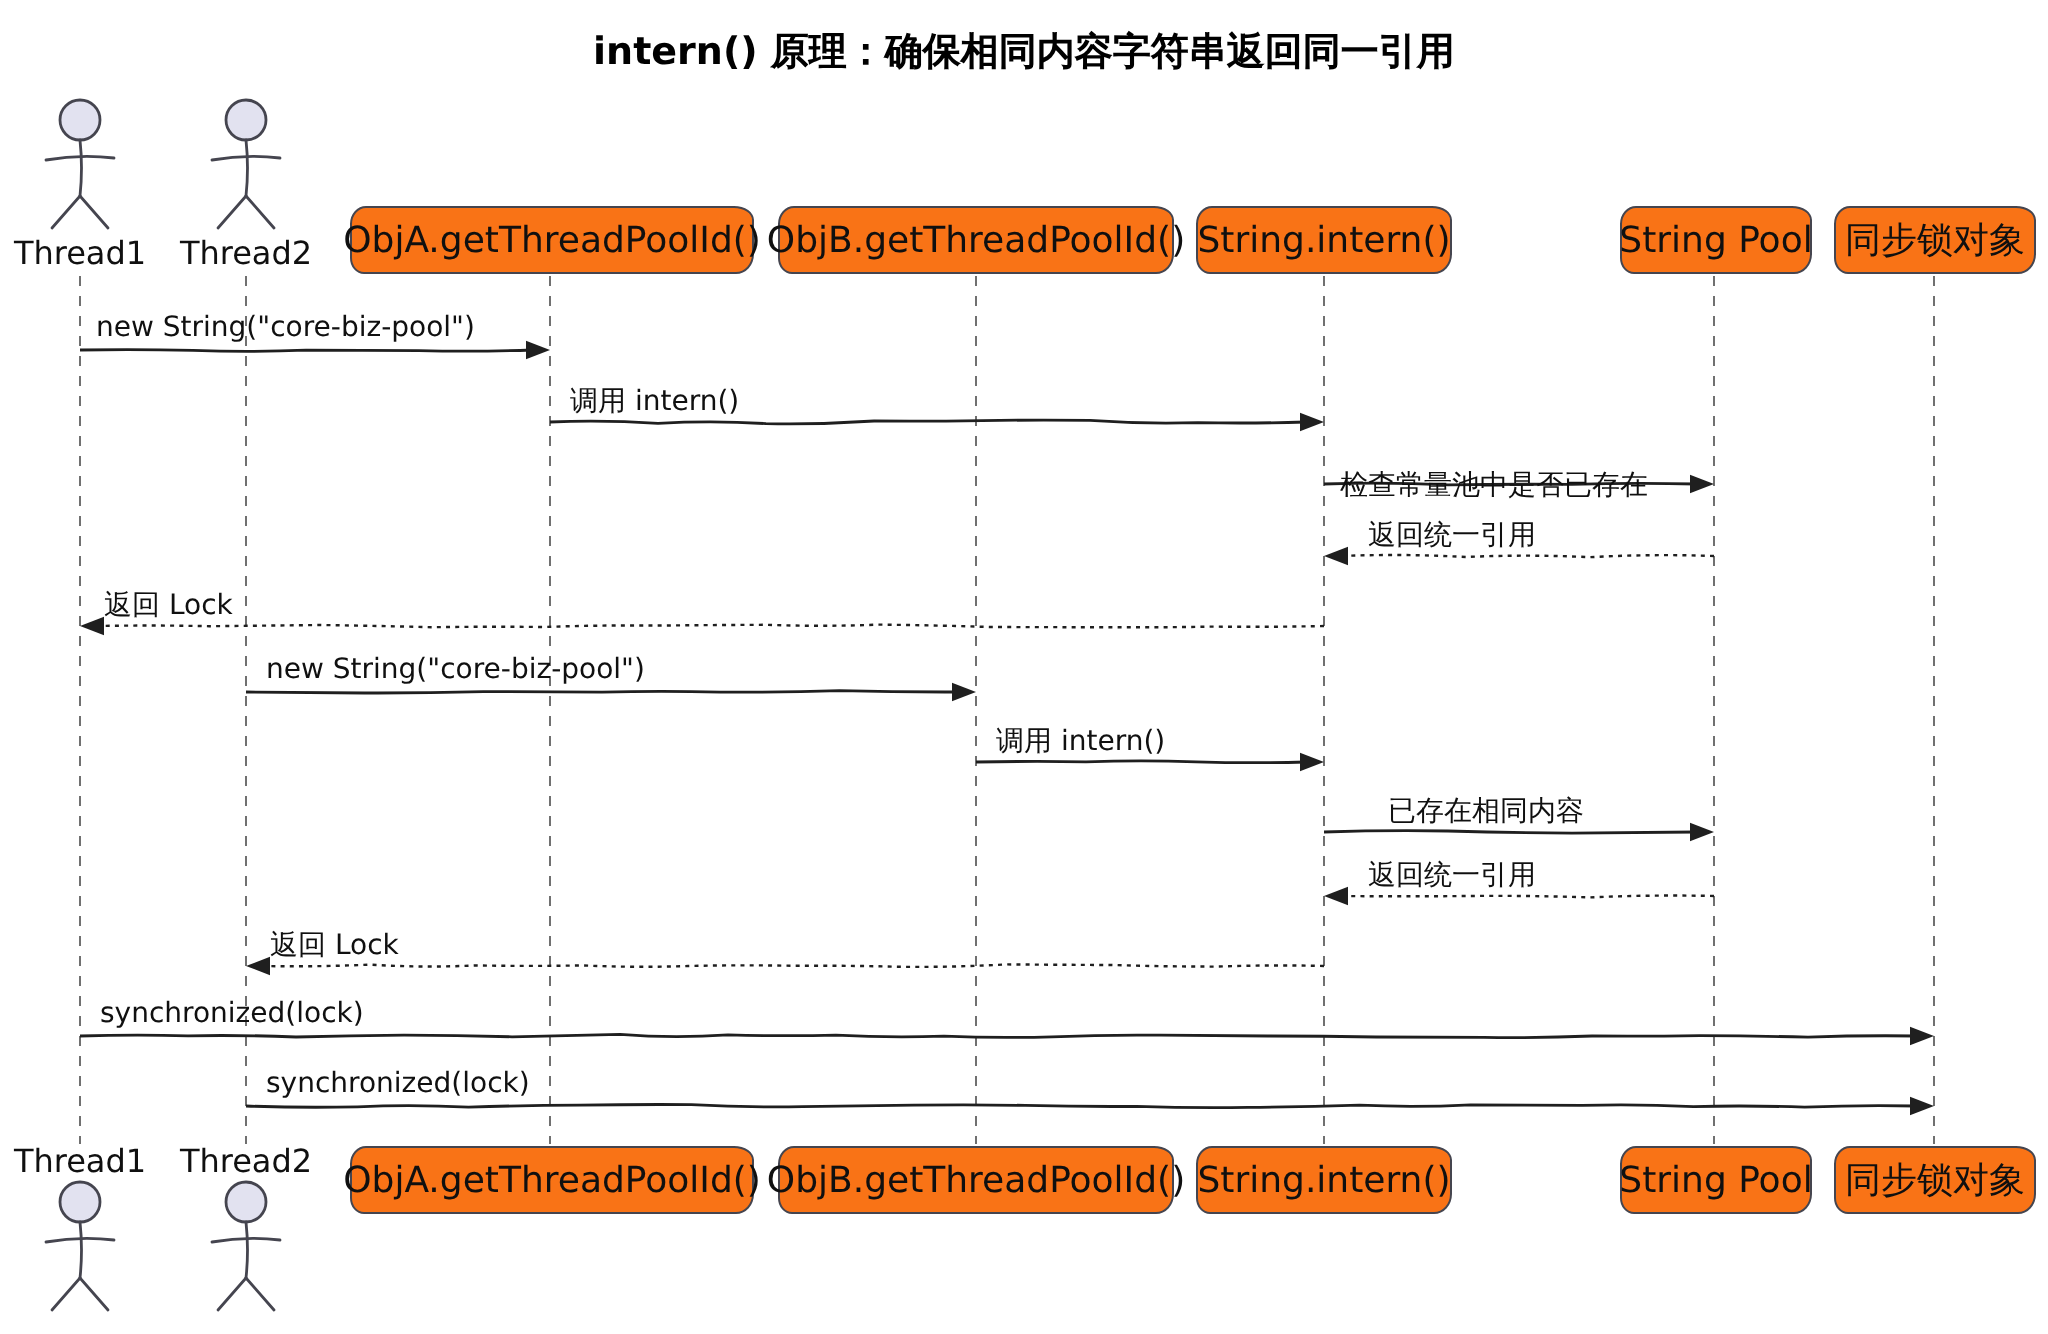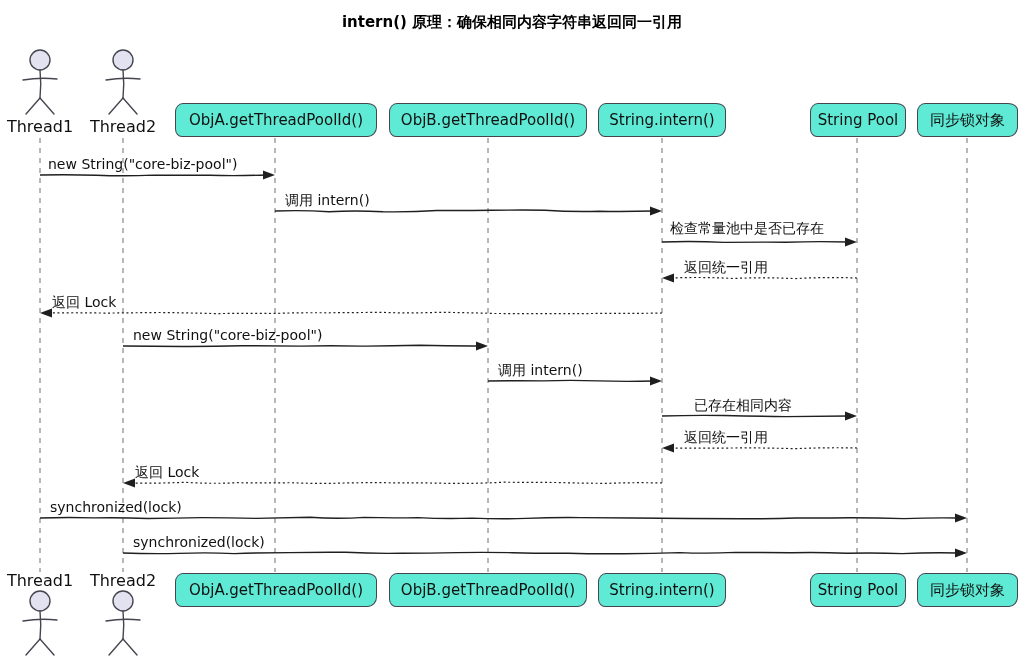--- a/index.html
+++ b/index.html
@@ -2,28 +2,28 @@
 <html><head>
 <meta charset="utf-8">
 <style>
   html,body { margin:0; padding:0; background:#ffffff; }
   .canvas {
     position:relative; width:1024px; height:667px; background:#ffffff;
     font-family:"DejaVu Sans", sans-serif; overflow:hidden; color:#101010;
   }
   .title {
     position:absolute; top:13px; left:0; width:100%; text-align:center;
-    font-weight:bold; font-size:15px; color:#000;
+    font-weight:bold; font-size:19px; color:#000;
   }
   .pbox {
     position:absolute; height:34px; box-sizing:border-box;
-    background:#5eead4; border:1.6px solid #45454f;
+    background:#f97316; border:1.6px solid #45454f;
     border-radius:8px 10px 9px 7px / 9px 7px 10px 8px;
     display:flex; align-items:center; justify-content:center;
-    font-size:15px; color:#101010; white-space:nowrap;
+    font-size:18px; color:#101010; white-space:nowrap;
   }
   .alabel {
     position:absolute; width:100px; text-align:center;
     font-size:16px; color:#101010;
   }
   .mlabel {
     position:absolute; font-size:14px; color:#101010; white-space:nowrap;
   }
   svg.layer { position:absolute; left:0; top:0; }
 </style>
@@ -124,21 +124,21 @@
   <div class="alabel" style="left:73px;  top:117px;">Thread2</div>
 
   <div class="pbox" style="left:175px; top:103px; width:202px;">ObjA.getThreadPoolId()</div>
   <div class="pbox" style="left:389px; top:103px; width:198px;">ObjB.getThreadPoolId()</div>
   <div class="pbox" style="left:598px; top:103px; width:128px;">String.intern()</div>
   <div class="pbox" style="left:810px; top:103px; width:96px;">String Pool</div>
   <div class="pbox" style="left:917px; top:103px; width:101px;">同步锁对象</div>
 
   <div class="mlabel" style="left:48px;  top:156px;">new String("core-biz-pool")</div>
   <div class="mlabel" style="left:285px; top:192px;">调用 intern()</div>
-  <div class="mlabel" style="left:670px; top:220px;">检查常量池中是否已存在</div>
+  <div class="mlabel" style="left:670px; top:234px;">检查常量池中是否已存在</div>
   <div class="mlabel" style="left:684px; top:259px;">返回统一引用</div>
   <div class="mlabel" style="left:52px;  top:294px;">返回 Lock</div>
   <div class="mlabel" style="left:133px; top:327px;">new String("core-biz-pool")</div>
   <div class="mlabel" style="left:498px; top:362px;">调用 intern()</div>
   <div class="mlabel" style="left:694px; top:397px;">已存在相同内容</div>
   <div class="mlabel" style="left:684px; top:429px;">返回统一引用</div>
   <div class="mlabel" style="left:135px; top:464px;">返回 Lock</div>
   <div class="mlabel" style="left:50px;  top:499px;">synchronized(lock)</div>
   <div class="mlabel" style="left:133px; top:534px;">synchronized(lock)</div>
 

